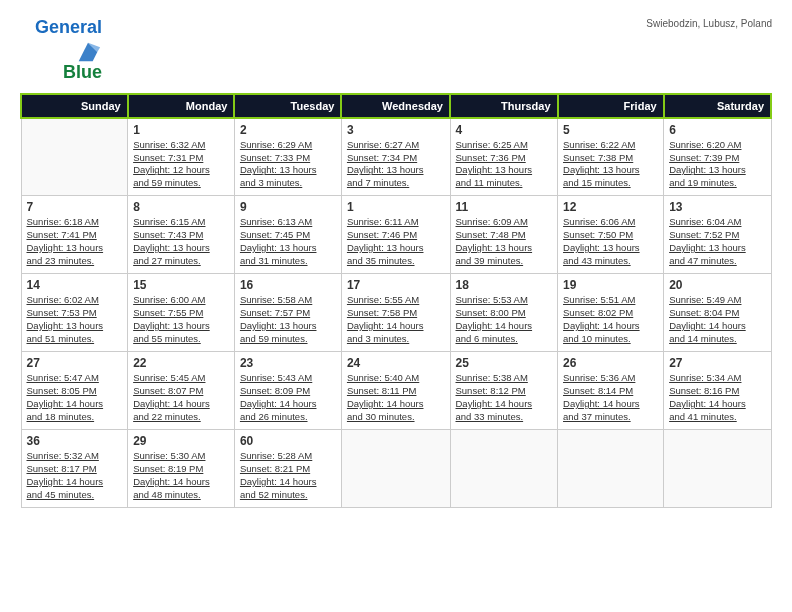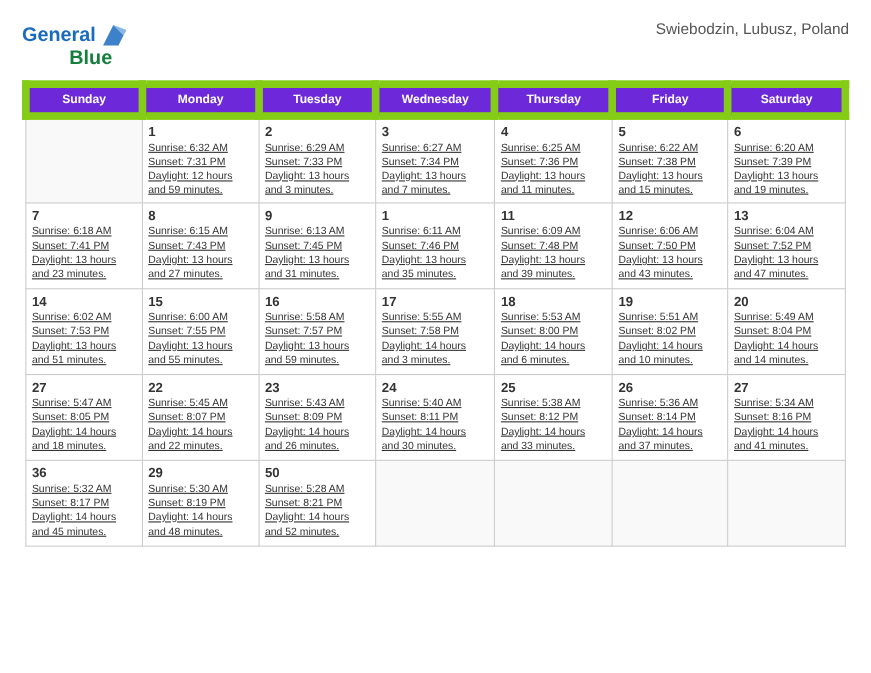--- a/index.html
+++ b/index.html
@@ -41,36 +41,36 @@
     }
     .title-block {
       text-align: right;
     }
     .month-title {
       font-size: 32px;
       font-weight: bold;
       color: #333;
     }
     .subtitle {
-      font-size: 14px;
+      font-size: 10px;
       color: #555;
     }
     .calendar {
       width: 100%;
       border-collapse: collapse;
       font-size: 10px;
     }
     .calendar th {
-      background: #6d28d9;
+      background: #0f172a;
       color: #fff;
-      text-align: center;
+      text-align: right;
       padding: 5px 6px;
       font-size: 11px;
       font-weight: bold;
-      border: 7px solid #84cc16;
+      border: 2px solid #84cc16;
     }
     .calendar td {
       border: 1px solid #ccc;
       vertical-align: top;
       padding: 4px 5px;
       width: 112px;
       height: 78px;
       background: #fff;
     }
     .calendar td.empty {
@@ -90,21 +90,21 @@
       text-decoration: underline;
     }
   </style>
 </head>
 <body>
 
 <div class="page">
   <div class="header">
     <div class="logo">
       <div>
-        <div style="display:flex;align-items:center;">
+        <div style="display:flex;align-items:flex-end;flex-direction:column;">
           <span class="logo-text"><span>General</span></span>
           <svg class="logo-icon" viewBox="0 0 30 30" xmlns="http://www.w3.org/2000/svg">
             <polygon points="5,25 15,5 25,15 20,25" fill="#1a6bbf" opacity="0.85"></polygon>
             <polygon points="15,5 28,10 25,15" fill="#5599dd" opacity="0.7"></polygon>
           </svg>
         </div>
         <div style="font-size:18px;font-weight:bold;color:#15803d;margin-top:-4px;margin-left:43px;">Blue</div>
       </div>
     </div>
     <div class="title-block">
@@ -245,21 +245,21 @@
         <tr>
           <td>
             <span class="day-num">36</span>
             <div class="day-info">Sunrise: 5:32 AM<br>Sunset: 8:17 PM<br>Daylight: 14 hours<br>and 45 minutes.</div>
           </td>
           <td>
             <span class="day-num">29</span>
             <div class="day-info">Sunrise: 5:30 AM<br>Sunset: 8:19 PM<br>Daylight: 14 hours<br>and 48 minutes.</div>
           </td>
           <td>
-            <span class="day-num">50</span>
+            <span class="day-num">60</span>
             <div class="day-info">Sunrise: 5:28 AM<br>Sunset: 8:21 PM<br>Daylight: 14 hours<br>and 52 minutes.</div>
           </td>
           <td class="empty"></td>
           <td class="empty"></td>
           <td class="empty"></td>
           <td class="empty"></td>
         </tr>
       </tbody>
   </table>
 </div>

